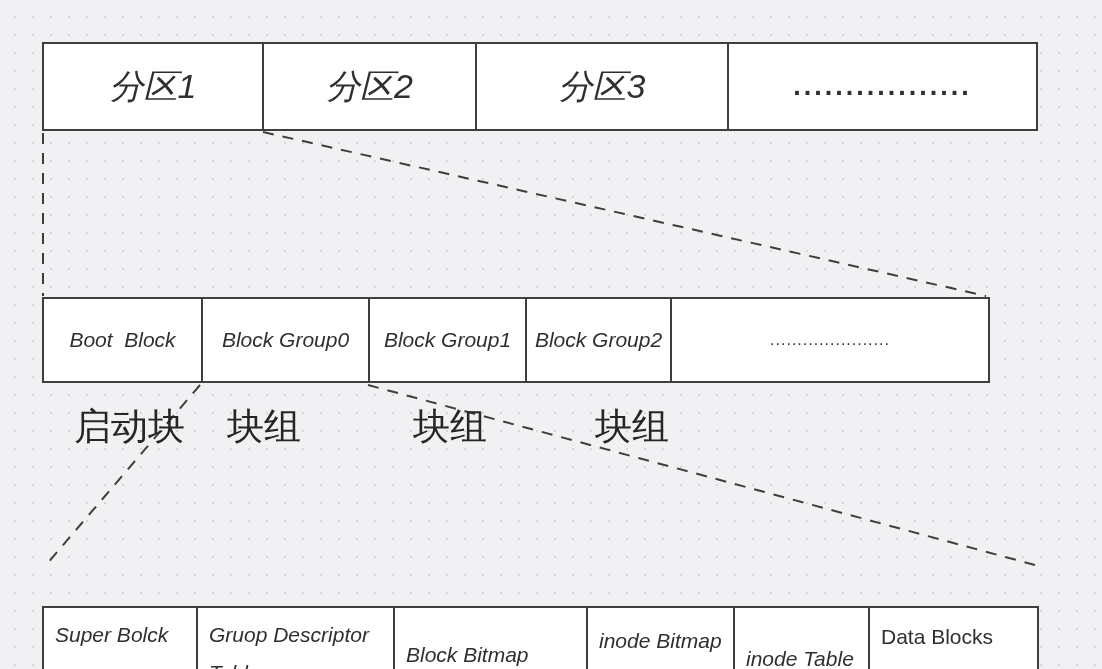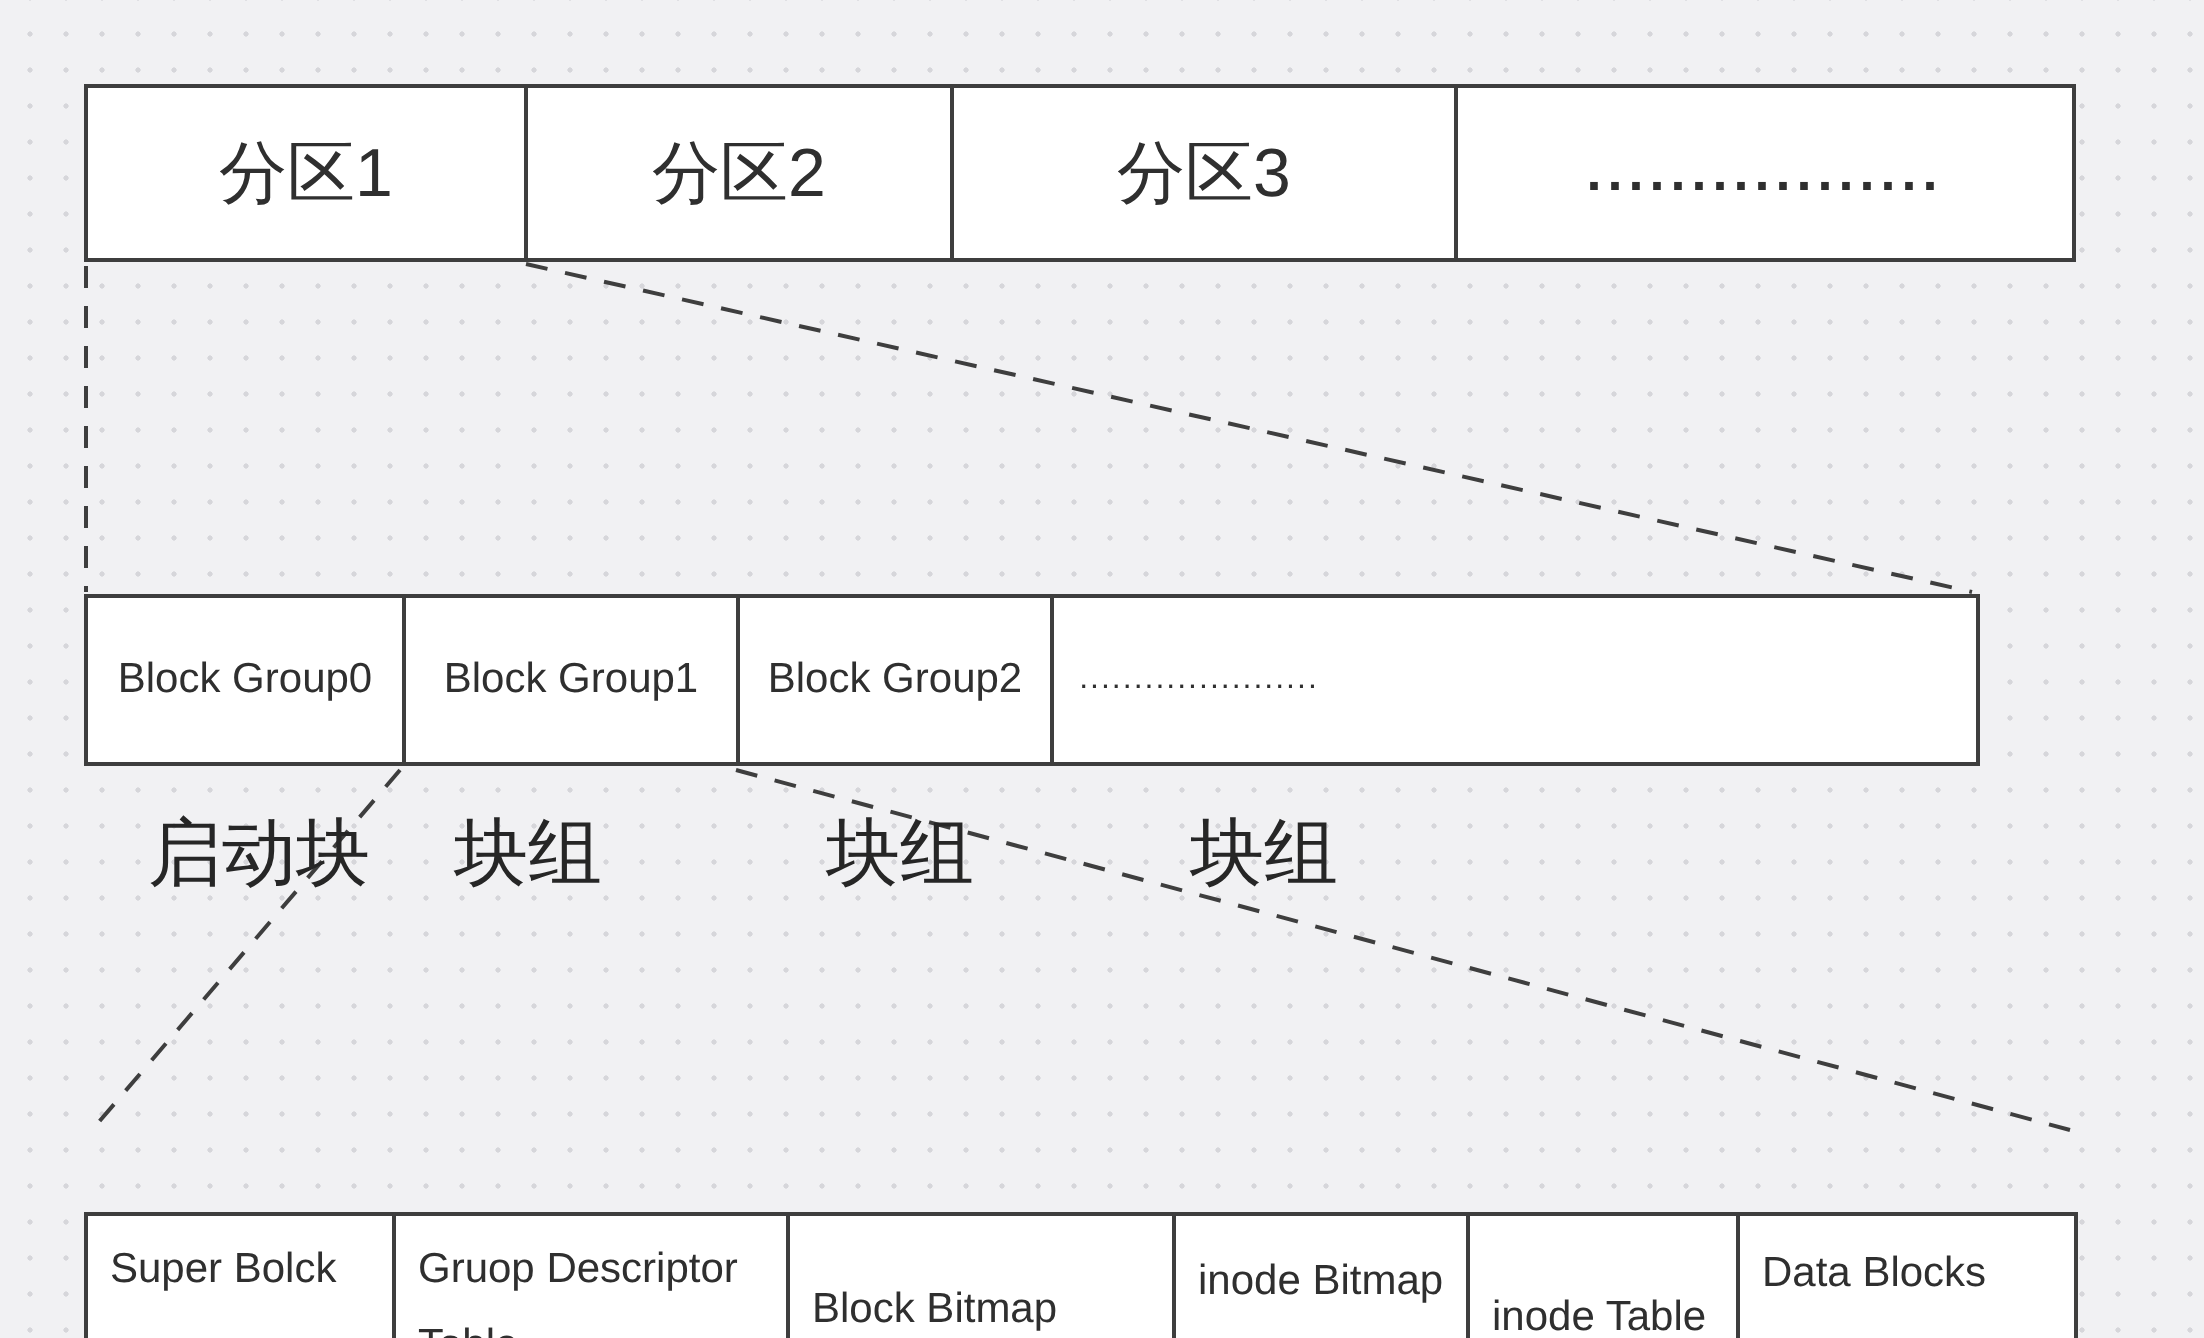--- a/index.html
+++ b/index.html
@@ -35,21 +35,21 @@
     background: #ffffff;
     border: 2px solid #3e3e3e;
   }
   .cell {
     display: flex;
     align-items: center;
     justify-content: center;
     color: #2f2f2f;
     overflow: hidden;
   }
-  .cell:not(:last-child) { border-right: 2px solid #3e3e3e; }
+  .cell:not(:last-child) { border-right: 2px solid #3e3e3e; font-style: italic; }
   .cell-text { white-space: pre; }
 
   
   .top-row { left: 42px; top: 42px; width: 996px; height: 89px; font-size: 34px; }
   .top-row .cell:nth-child(1) { width: 220px; }
   .top-row .cell:nth-child(2) { width: 213px; }
   .top-row .cell:nth-child(3) { width: 252px; }
   .top-row .cell:nth-child(4) { flex: 1; }
   .top-row .dots-cell .cell-text { font-weight: 700; font-size: 27px; letter-spacing: 3px; }
 
@@ -114,20 +114,23 @@
     <div class="cell">
       <span class="cell-text">分区3</span>
     </div>
     <div class="cell dots-cell">
       <span class="cell-text">.................</span>
     </div>
   </div>
 
   <div class="row mid-row">
     <div class="cell">
+      <span class="cell-text">Boot  Block</span>
+    </div>
+    <div class="cell">
       <span class="cell-text">Block Group0</span>
     </div>
     <div class="cell">
       <span class="cell-text">Block Group1</span>
     </div>
     <div class="cell">
       <span class="cell-text">Block Group2</span>
     </div>
     <div class="cell dots-cell">
       <span class="cell-text">......................</span>

